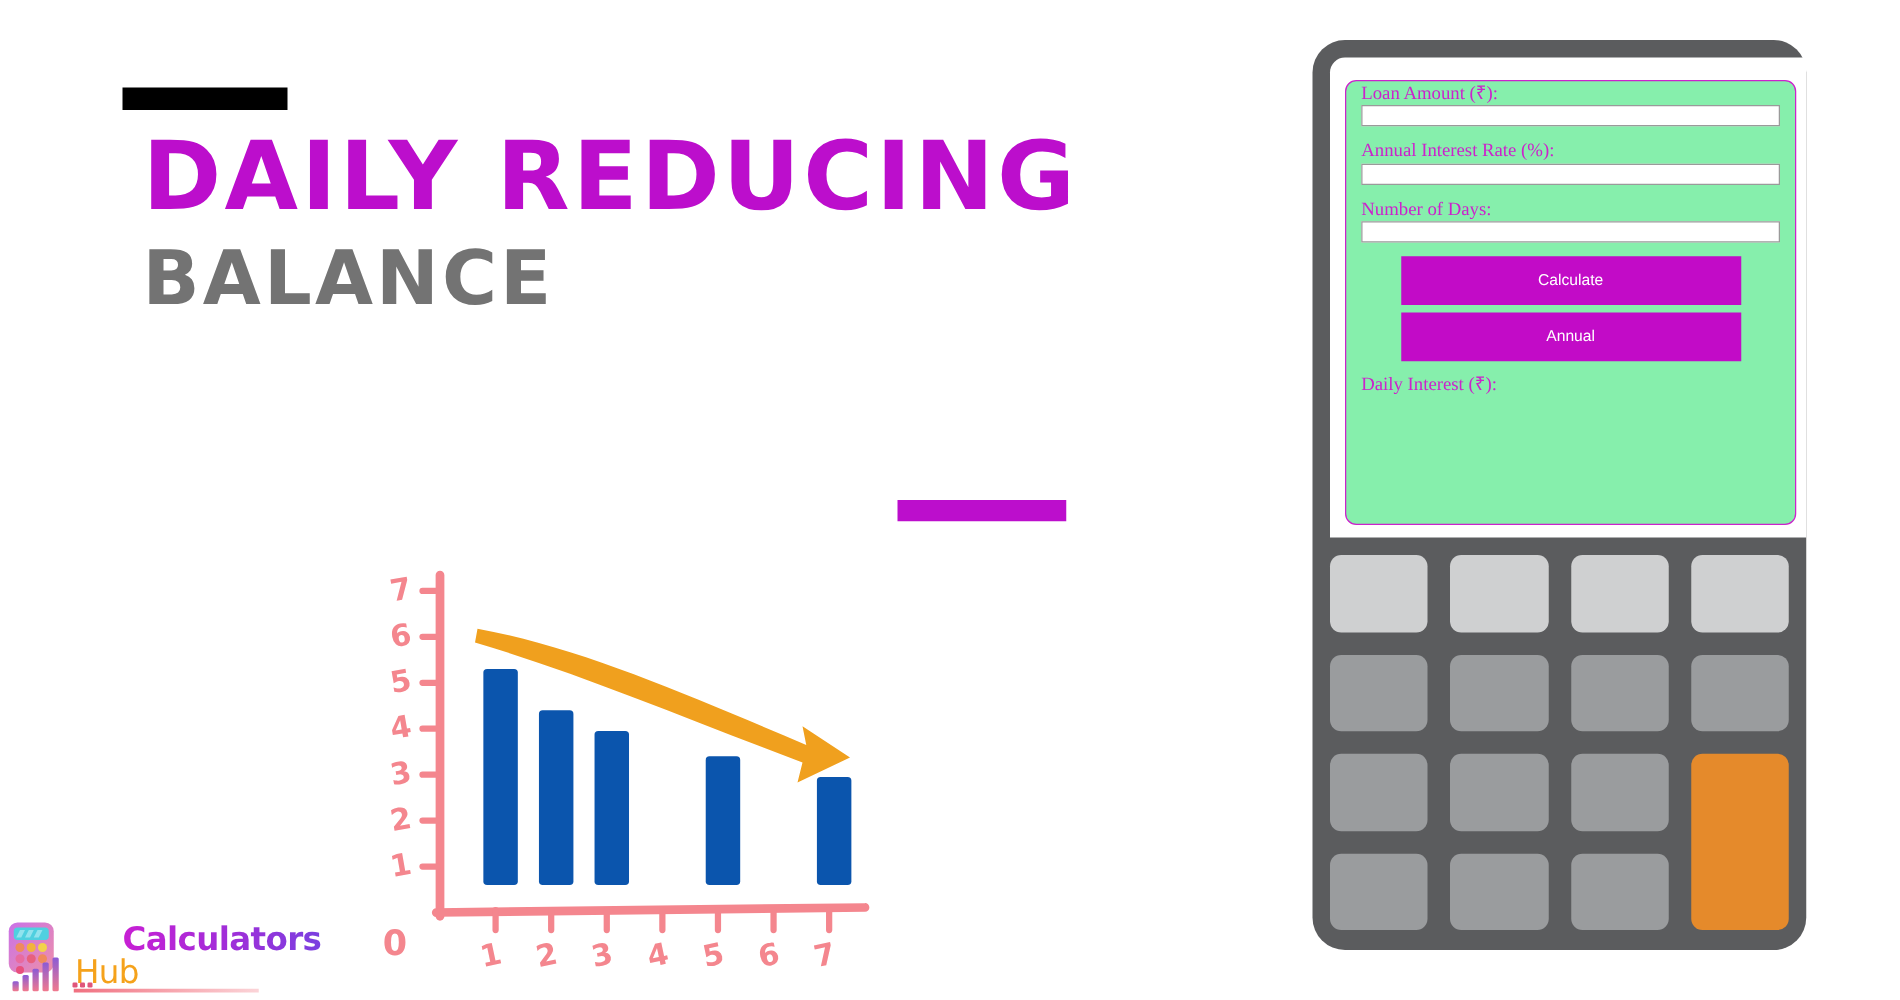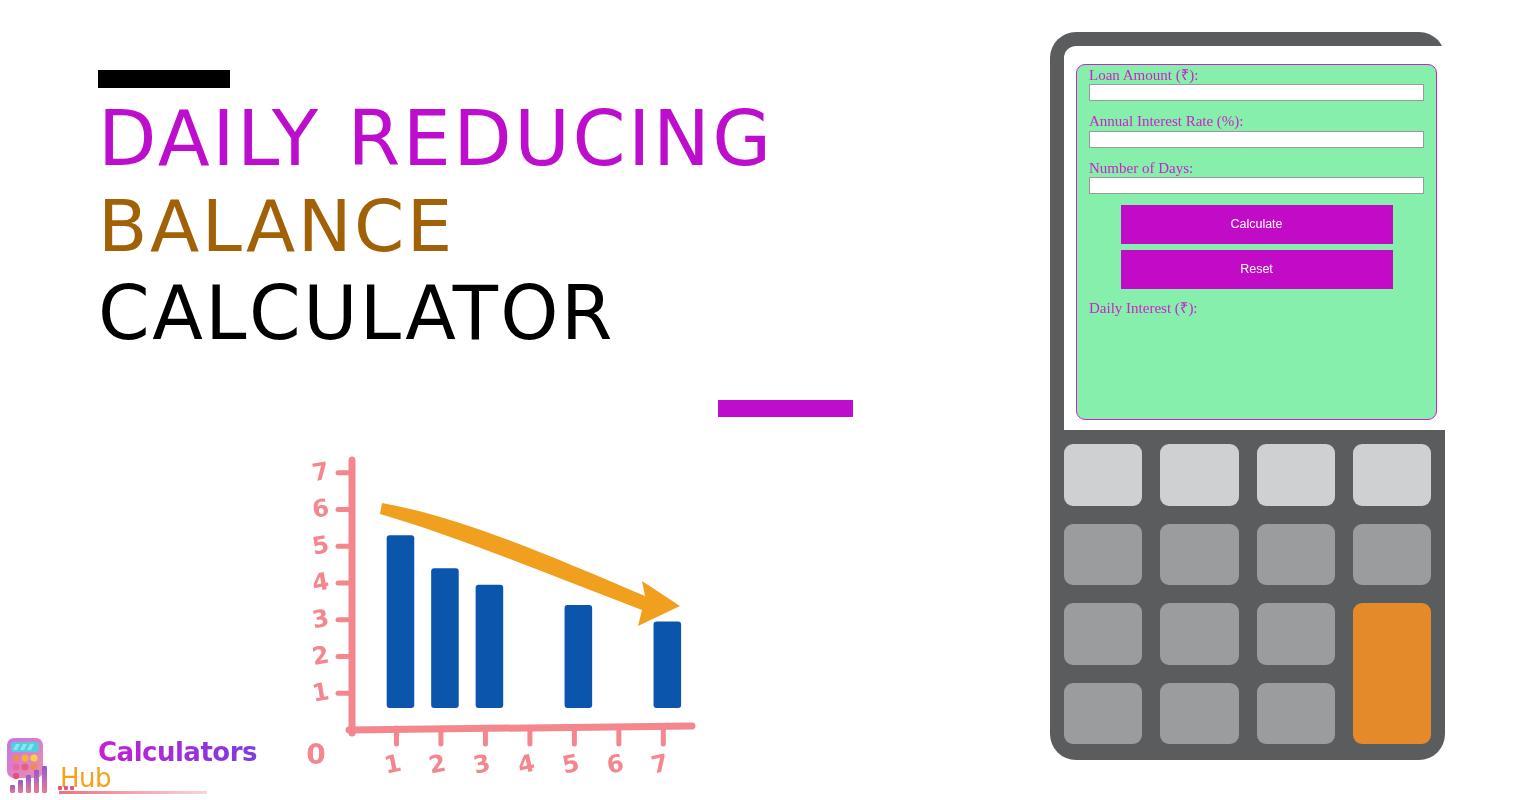--- a/index.html
+++ b/index.html
@@ -31,31 +31,31 @@
 
   .rule-black {
     width: 132px;
     height: 18px;
     background: #000000;
     margin-bottom: 14px;
   }
 
   .title-line {
     font-family: "DejaVu Sans", sans-serif;
-    font-weight: normal;
+    font-weight: bold;
     font-size: 75px;
     line-height: 0.97;
     letter-spacing: 2.5px;
     text-transform: uppercase;
     white-space: nowrap;
-    margin: 0;
+    margin: 16px;
     padding: 0;
   }
   .title-line.l1 { color: #BC0ECC; font-size: 76px; }
-  .title-line.l2 { color: #a16207; font-size: 72px; margin-top: 16px; }
+  .title-line.l2 { color: #737373; font-size: 60px; margin-top: 16px; }
   .title-line.l3 { color: #000000; font-size: 74px; margin-top: 16px; position: relative; }
 
   .rule-magenta {
     position: absolute;
     left: 620px;
     top: 330px;
     width: 135px;
     height: 17px;
     background: #BC0ECC;
   }
@@ -230,21 +230,20 @@
 </style>
 </head>
 <body>
 
 <div id="left-panel">
 
   <div id="title-block">
     <div class="rule-black"></div>
     <div class="title-line l1">DAILY REDUCING</div>
     <div class="title-line l2">BALANCE</div>
-    <div class="title-line l3">CALCULATOR</div>
     <div class="rule-magenta"></div>
   </div>
 
   <div id="chart-wrap">
     <svg id="chart-svg" viewBox="0 0 420 345" xmlns="http://www.w3.org/2000/svg">
       <g id="chart-axes">
           <path d="M 62,12 L 62,285" stroke="#F4868E" stroke-width="7" stroke-linecap="round" fill="none"></path>
           <path d="M 59,282 L 402,278" stroke="#F4868E" stroke-width="7" stroke-linecap="round" fill="none"></path>
           <line x1="48" y1="245.24324324324323" x2="60" y2="245.24324324324323" stroke="#F4868E" stroke-width="5" stroke-linecap="round"></line>
           <line x1="48" y1="208.48648648648648" x2="60" y2="208.48648648648648" stroke="#F4868E" stroke-width="5" stroke-linecap="round"></line>
@@ -343,21 +342,21 @@
       <label class="field-label">Loan Amount (₹):</label>
       <input class="field-input" type="text" placeholder="" style="">
 
       <label class="field-label">Annual Interest Rate (%):</label>
       <input class="field-input" type="text" placeholder="" style="">
 
       <label class="field-label">Number of Days:</label>
       <input class="field-input" type="text" placeholder="" style="">
 
       <button class="calc-btn">Calculate</button>
-      <button class="calc-btn reset">Reset</button>
+      <button class="calc-btn reset">Annual</button>
 
       <div class="result-row">Daily Interest (₹):</div>
     </div>
   </div>
 
   <div id="calc-keypad">
     <div class="key light"></div>
     <div class="key light"></div>
     <div class="key light"></div>
     <div class="key light"></div>

